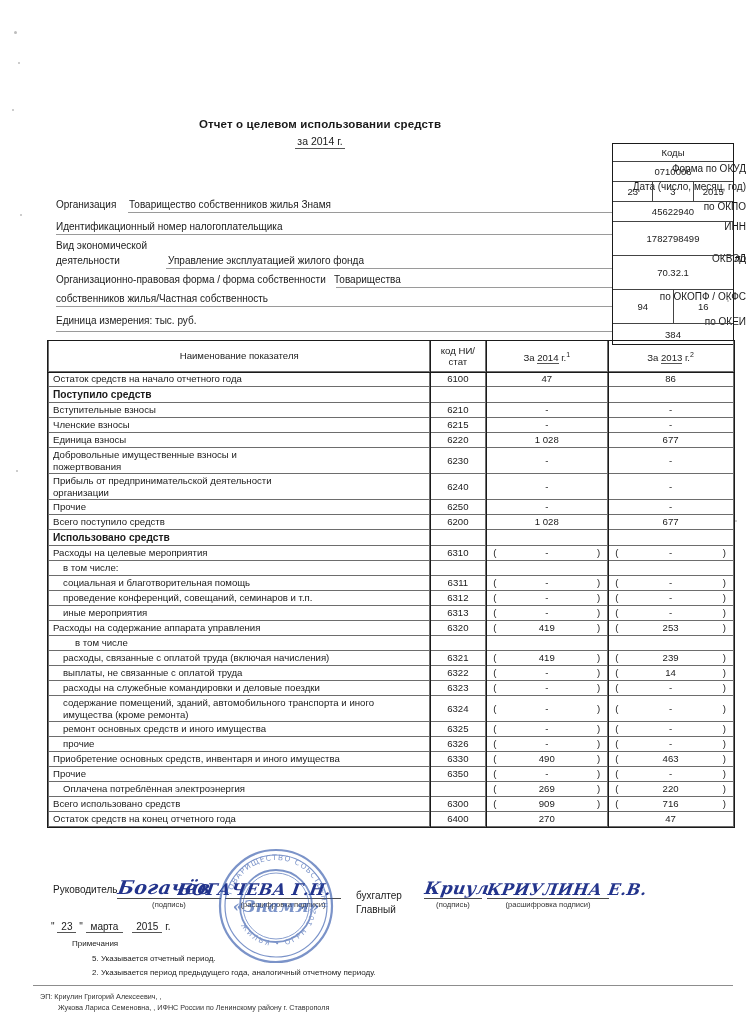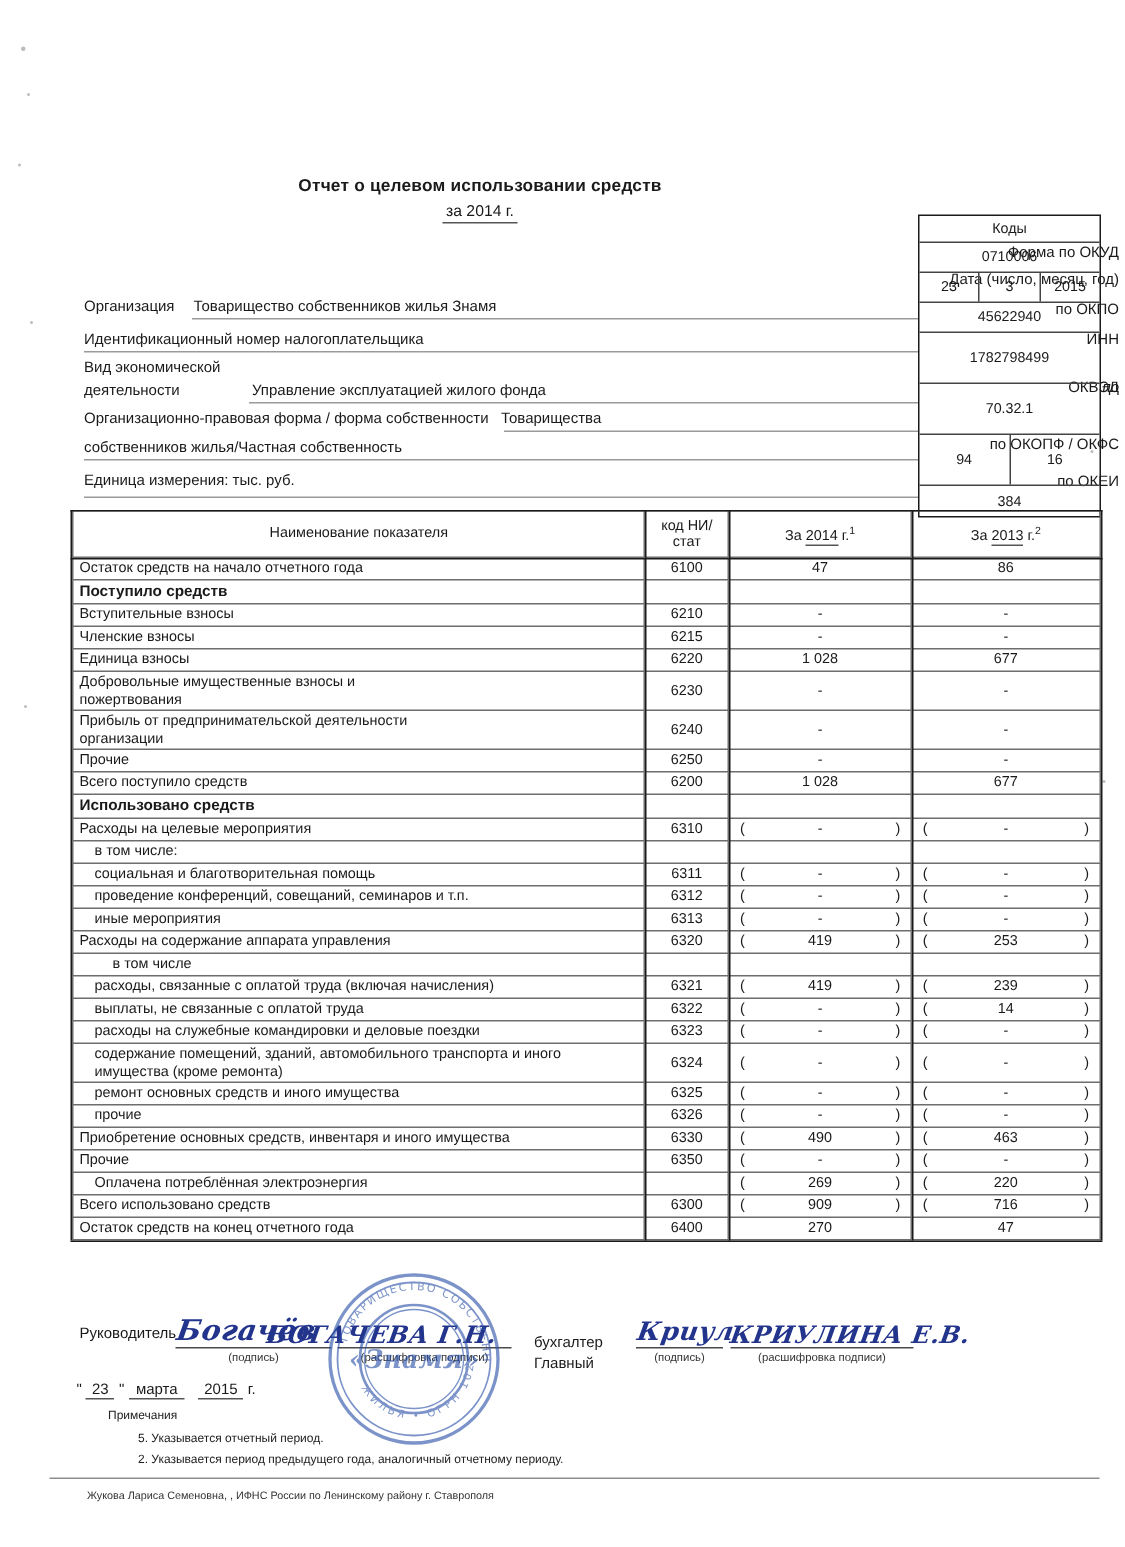--- a/index.html
+++ b/index.html
@@ -611,20 +611,21 @@
       <text x="58" y="64" text-anchor="middle" font-size="17" fill="#2b52a8" font-family="DejaVu Serif, serif" font-style="italic" font-weight="bold">«Знамя»</text>
     </svg>
   </div>
 
   <div class="notes" style="left:72px;top:939px;"><span>Примечания</span></div>
   <div class="notes" style="left:92px;top:954px;"><span>5. Указывается отчетный период.</span></div>
   <div class="notes" style="left:92px;top:968px;"><span>2. Указывается период предыдущего года, аналогичный отчетному периоду.</span></div>
 
   <div class="footer-rule"></div>
   <div class="footer">
+    <div>ЭП: Криулин Григорий Алексеевич, ,</div>
     <div style="padding-left:18px;">Жукова Лариса Семеновна, , ИФНС России по Ленинскому району г. Ставрополя</div>
   </div>
 
 <div class="frame-outer" style="left:47px;top:340px;"></div>
     <div class="frame-bottom" style="left:47px;top:827px;"></div>
     <div class="frame-left" style="top:340px;height:487px;"></div>
     <div class="frame-right" style="top:340px;height:487px;"></div>
     <div class="vline-heavy" style="left:430px;top:340px;height:487px;"></div>
     <div class="vline-heavy" style="left:486px;top:340px;height:487px;"></div>
     <div class="vline-heavy" style="left:608px;top:340px;height:487px;"></div>

